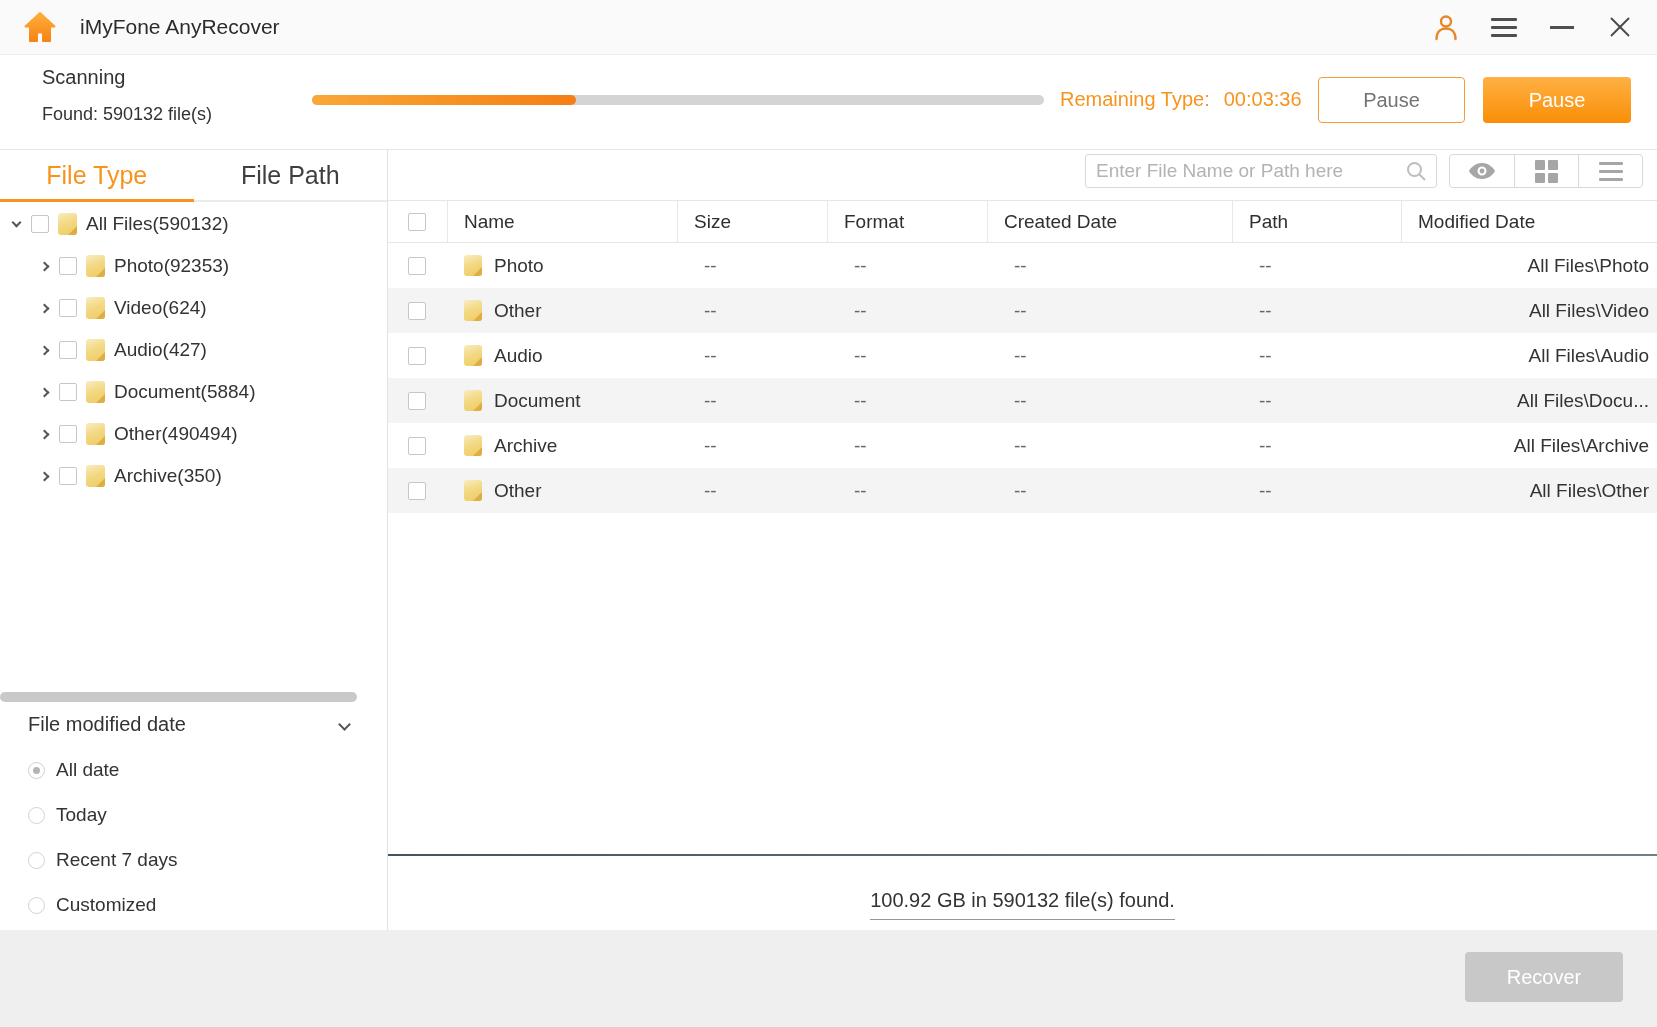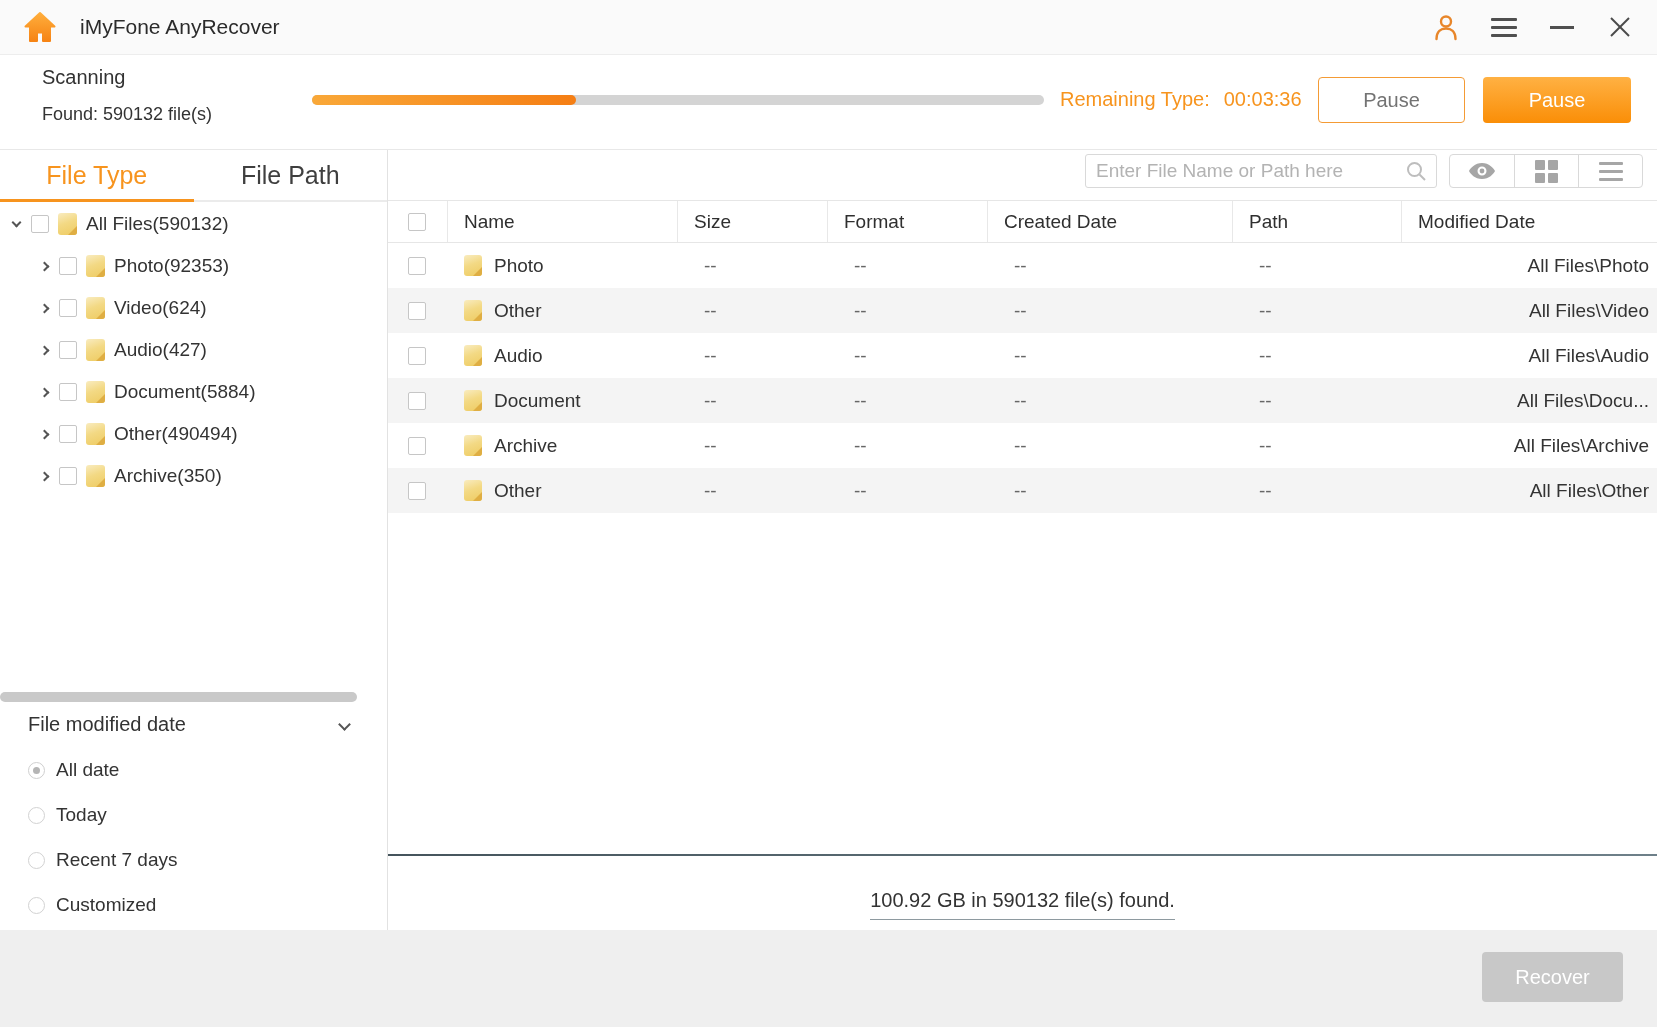--- a/index.html
+++ b/index.html
@@ -119,21 +119,21 @@
     white-space:nowrap; overflow:hidden; }
 
   .dark-divider { height:2px; background:linear-gradient(90deg,#45545c,#5e7078 55%,#6e8089); }
 
   
   .statusrow { height:52px; display:flex; align-items:center; justify-content:center; background:#fff;margin-top:24px; }
   .statusrow span { font-size:20px; color:#333; border-bottom:1px solid #8e9aa0; padding-bottom:7px; }
 
   
   .bottombar { height:97px; background:#efefef; position:relative; }
-  .recover-btn { position:absolute; right:34px; top:22px; width:141px; height:50px;
+  .recover-btn { position:absolute; right:34px; top:22px; width:158px; height:50px;
     background:#c8c8c8; border:none; border-radius:4px; color:#fff; font-size:20px;
     font-family:inherit; cursor:default; }
 </style>
 </head>
 <body>
 
 <div class="titlebar">
   <div class="home-ic">
     <svg width="34" height="34" viewBox="0 0 34 34">
       <defs>

